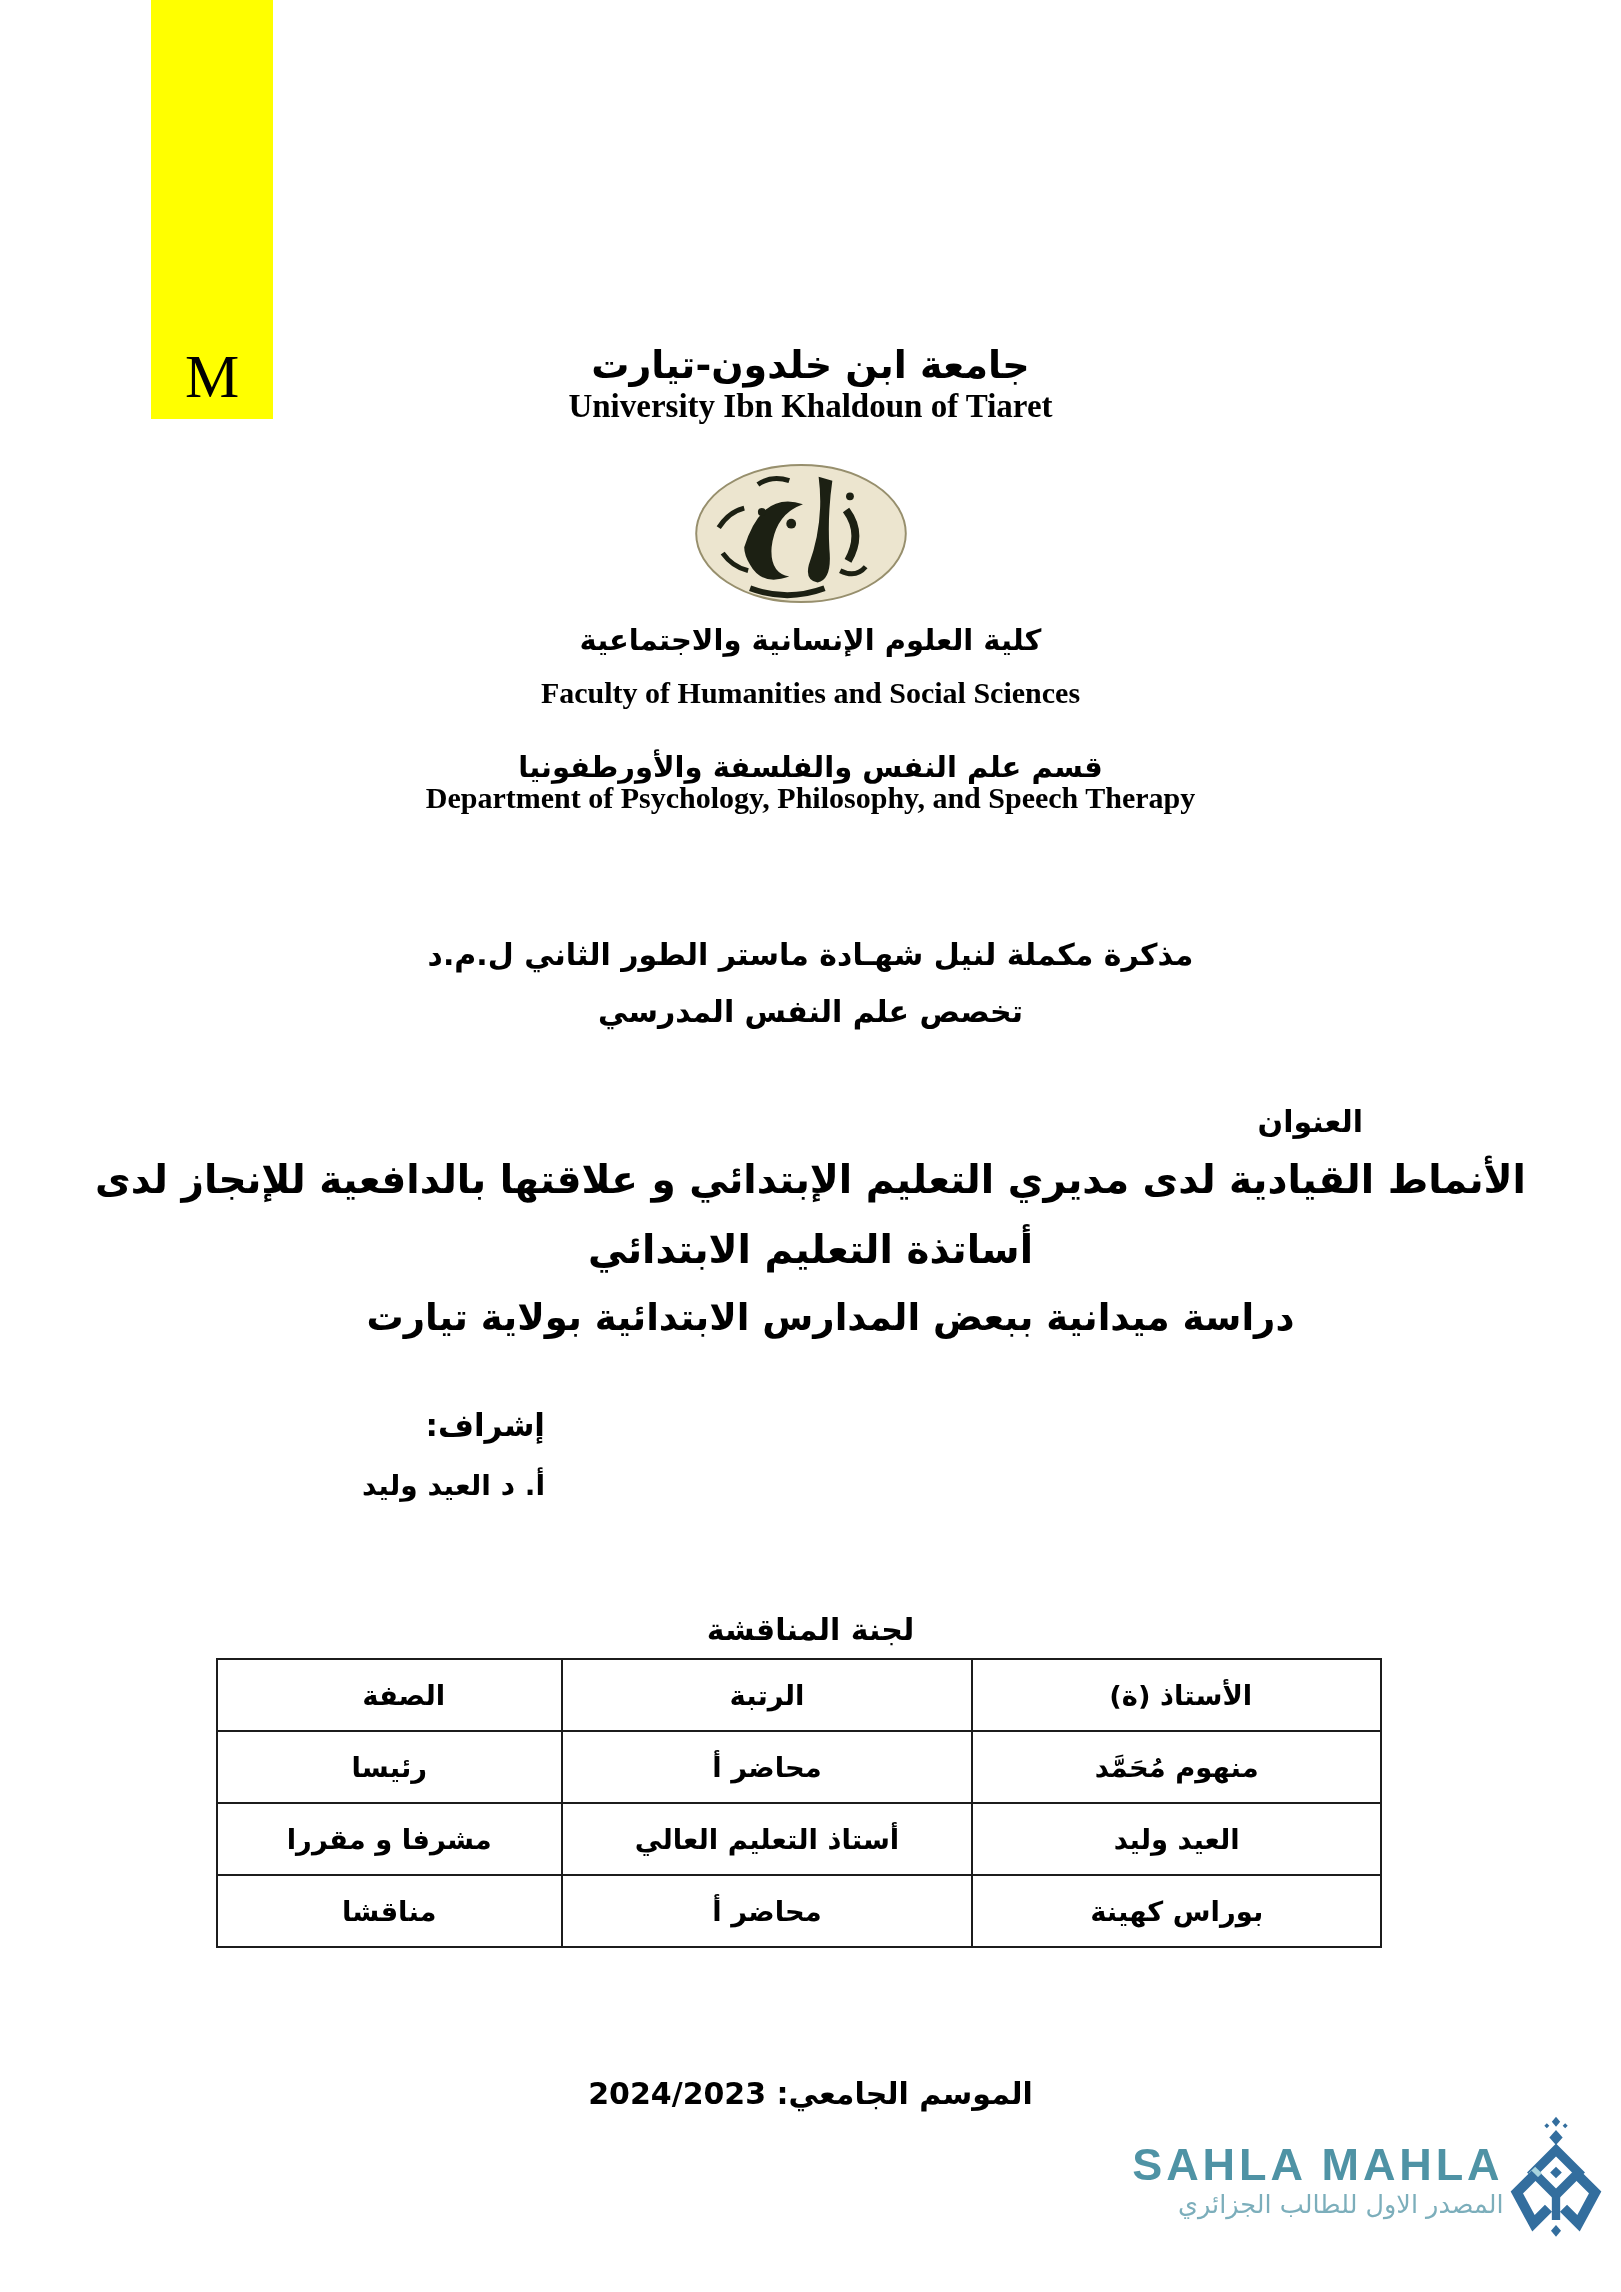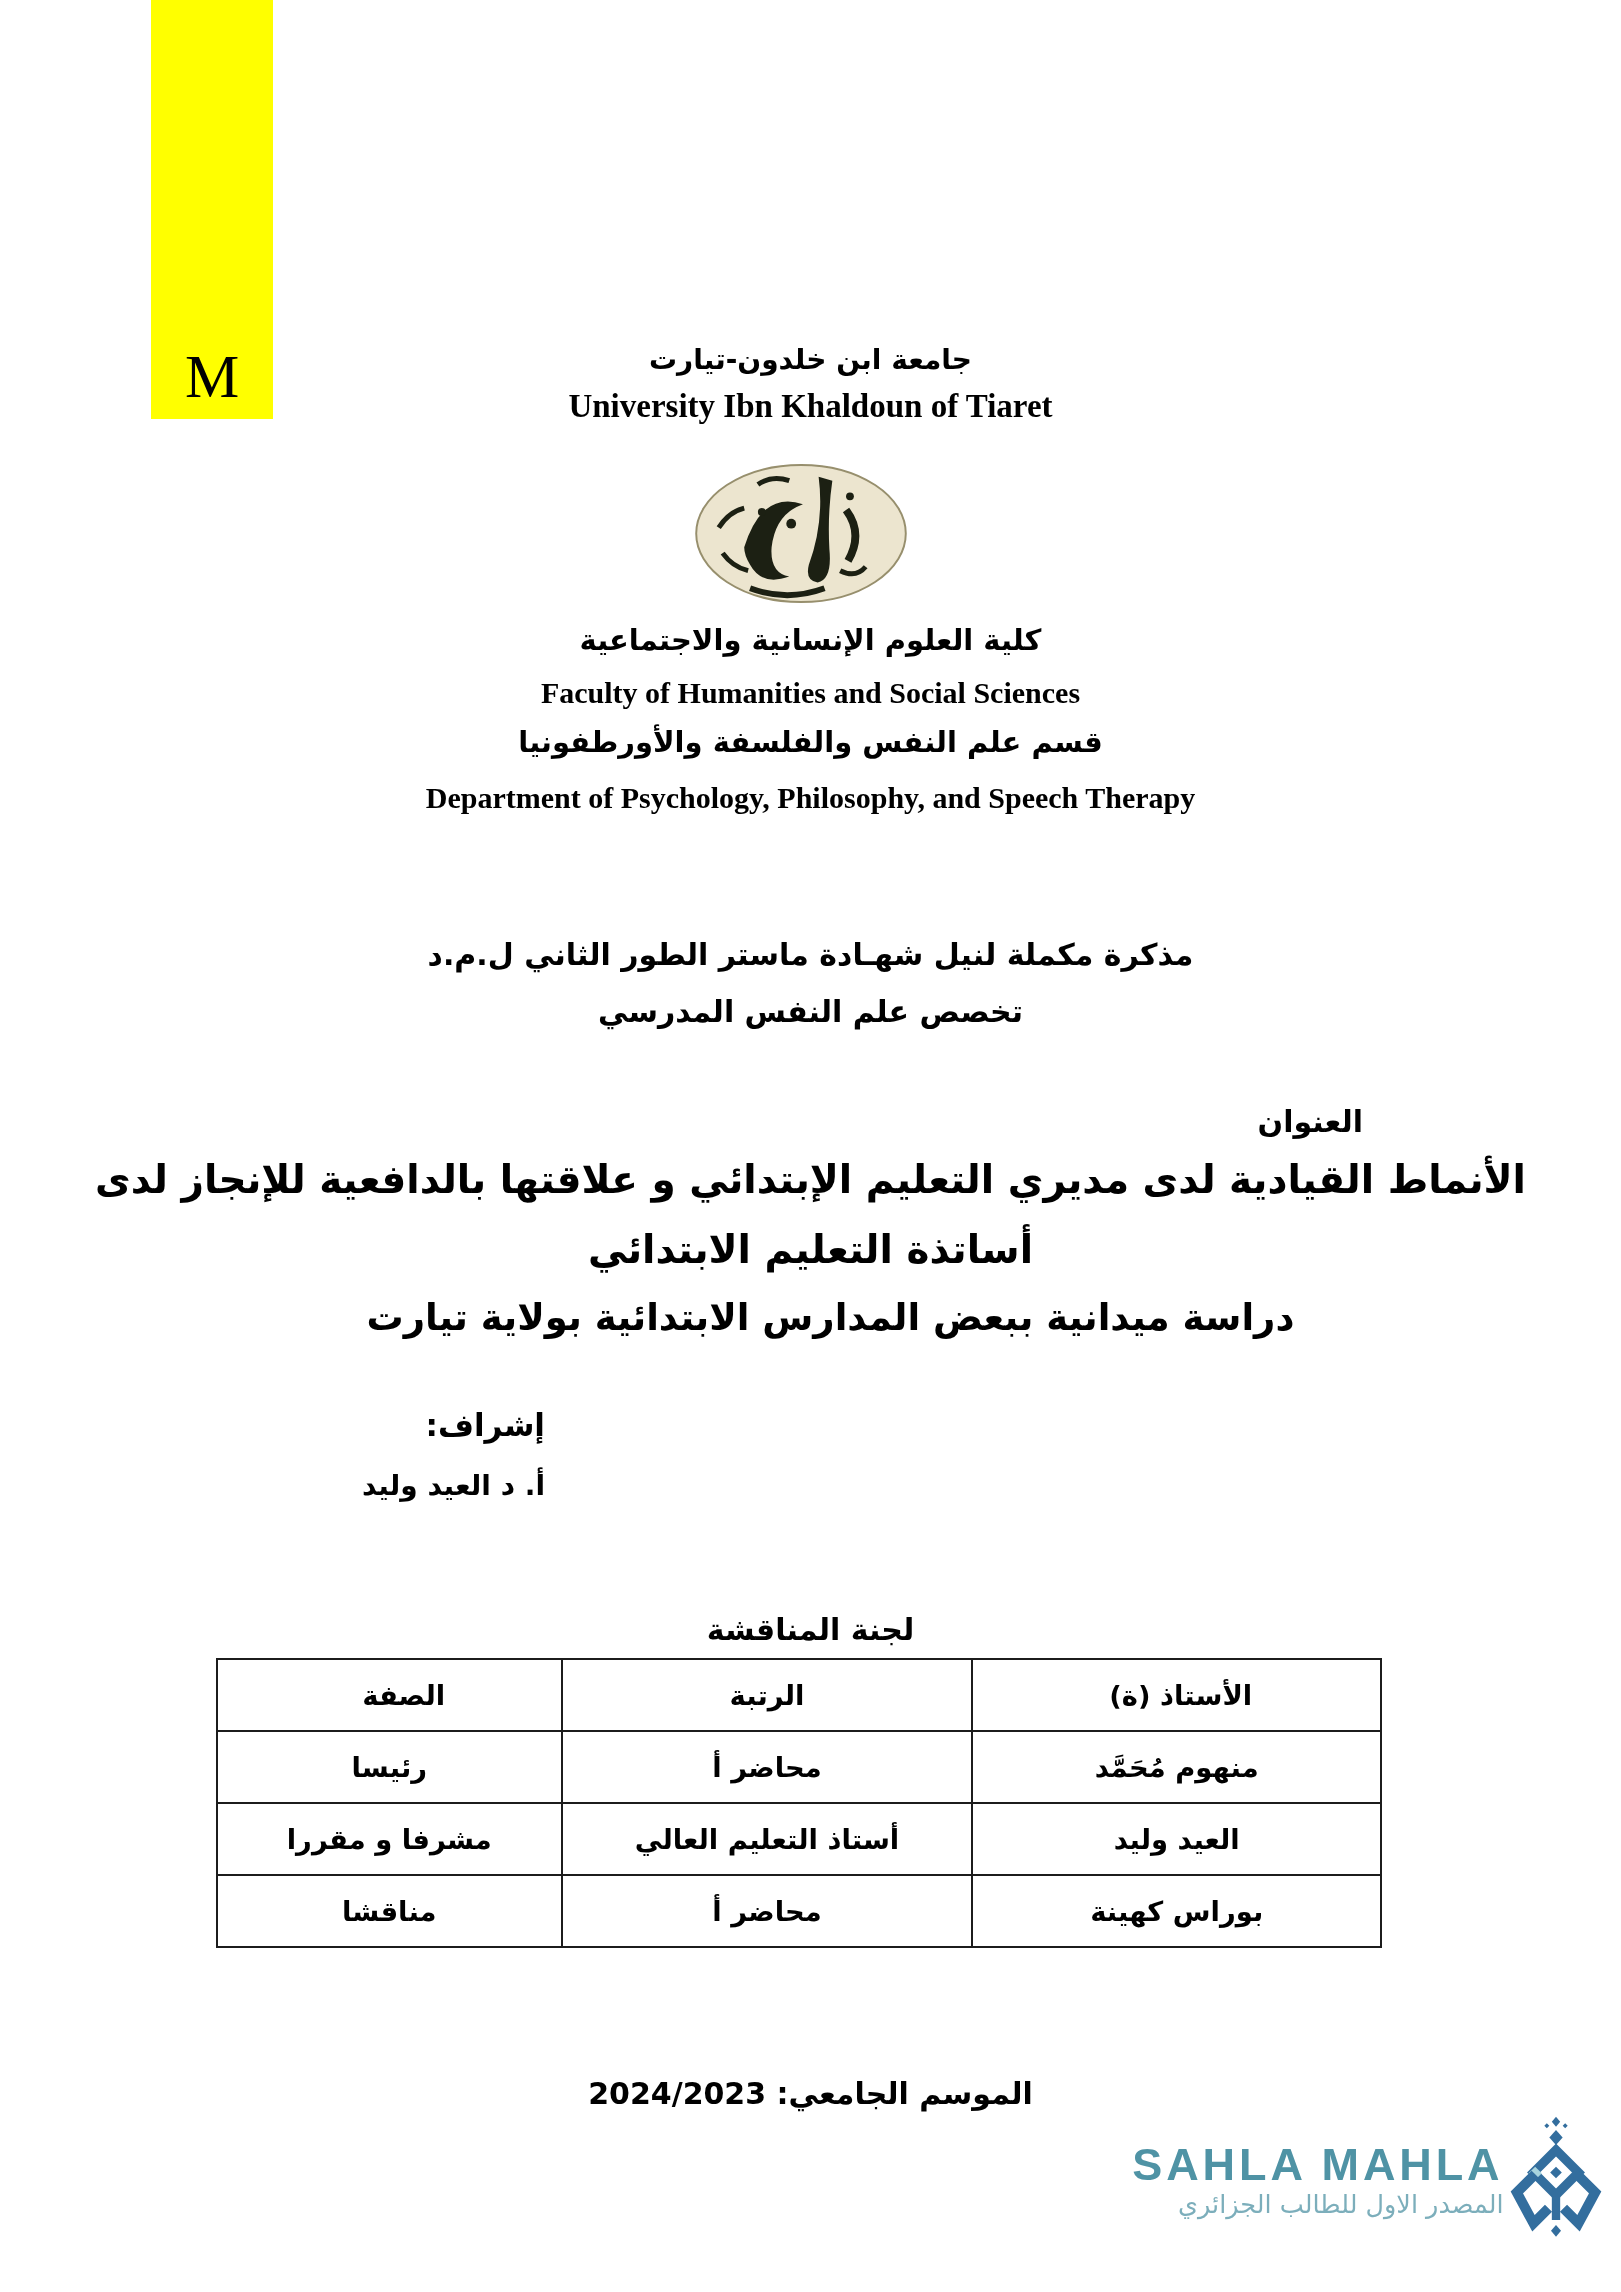--- a/index.html
+++ b/index.html
@@ -33,26 +33,26 @@
     background:var(--yellow);
     display:flex;align-items:flex-end;justify-content:center;
     padding-bottom:11.8px;
   }
   .margin-letter{
     font-family:"Liberation Serif",serif;
     font-size:61px;font-weight:normal;color:#000;line-height:1;
   }
 
   
-  .univ-ar{top:343px;font-size:28px;}
+  .univ-ar{top:343px;font-size:38px;}
   .univ-en{top:388px;font-size:33px;}
   .seal-wrap{top:463px;left:693px;width:216px;height:142px;}
   .faculty-ar{top:623px;font-size:29px;}
   .faculty-en{top:676px;font-size:30px;}
-  .dept-ar{top:725px;font-size:29px;}
+  .dept-ar{top:750px;font-size:29px;}
   .dept-en{top:781px;font-size:30px;}
 
   
   .type-line{top:937px;font-size:30px;}
   .specialty-line{top:994px;font-size:30px;}
   .title-label{top:1104px;right:258px;font-size:30px;text-align:right;}
   .title-l1{top:1157px;font-size:39px;}
   .title-l2{top:1227px;font-size:39px;}
   .title-l3{top:1296px;font-size:37px;padding-left:40px;}
 

